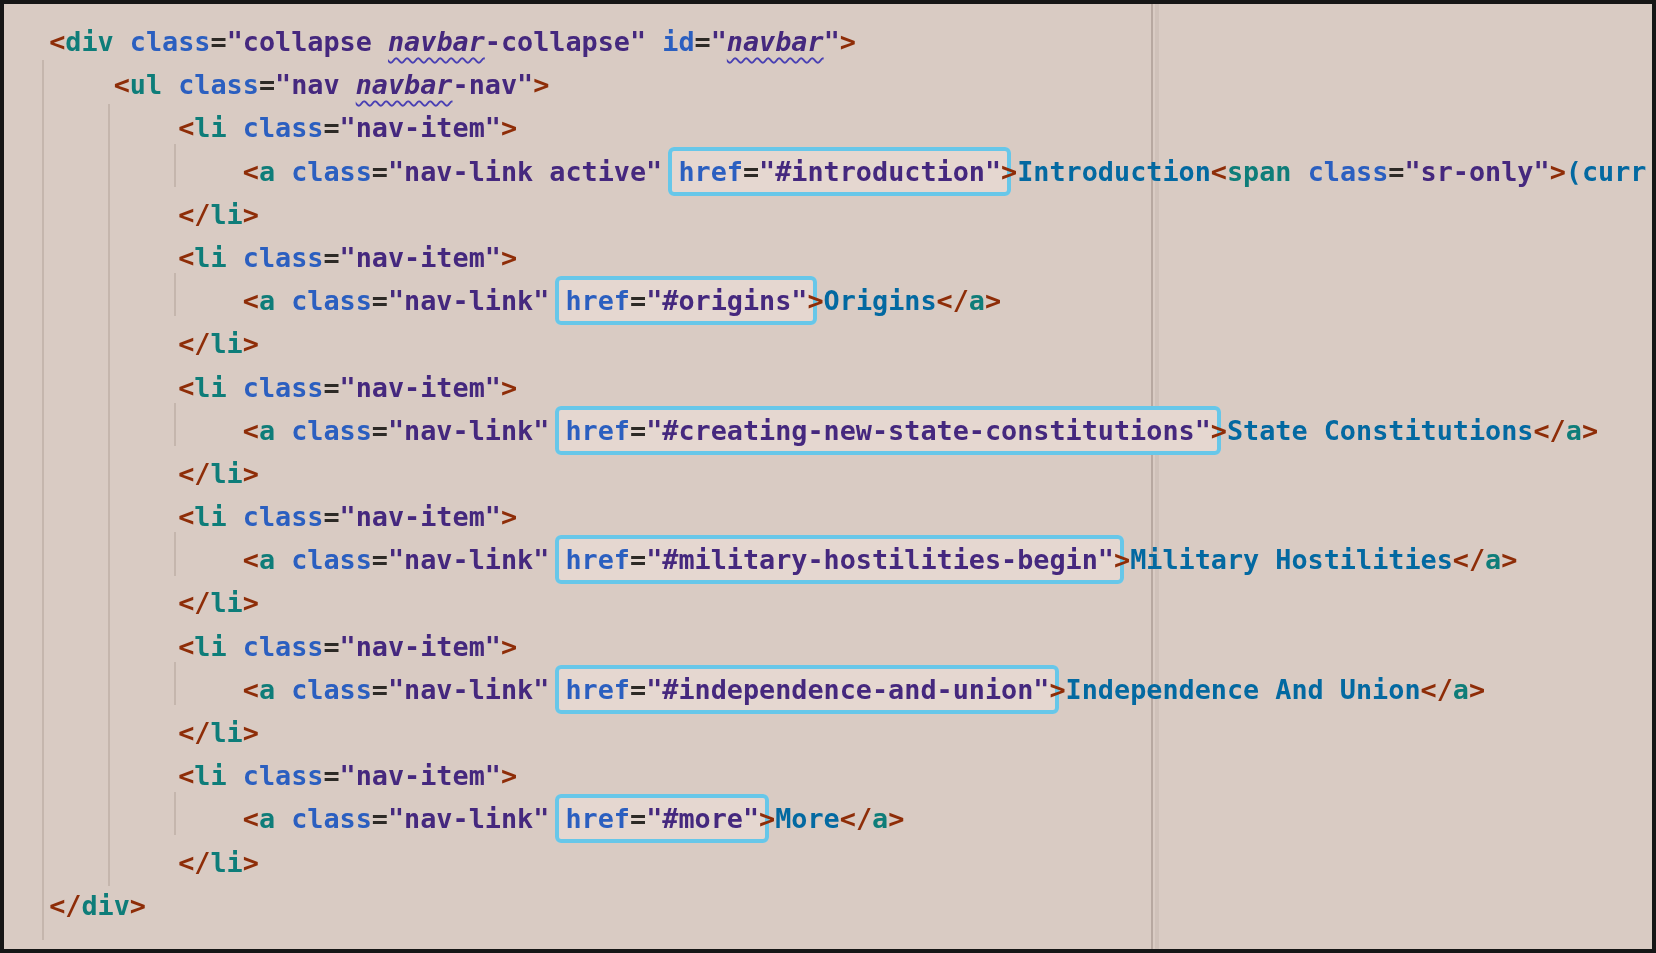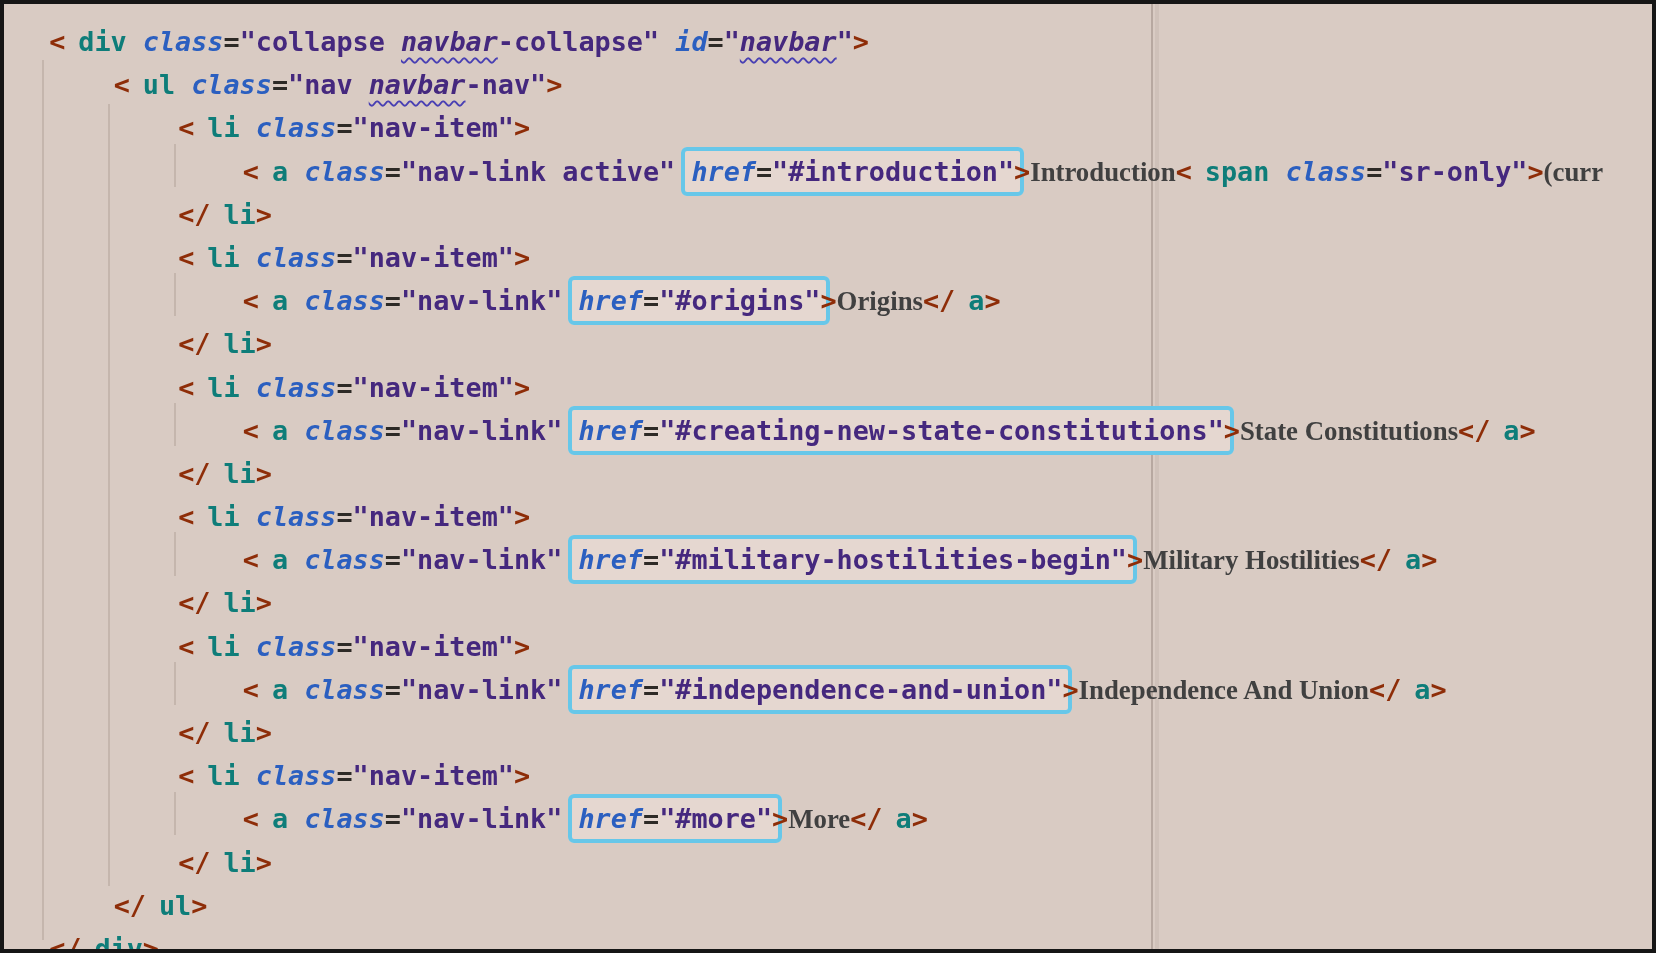--- a/index.html
+++ b/index.html
@@ -15,25 +15,25 @@
     font-size:26.8px;
     line-height:43.2px;
   }
   #guides{position:absolute;top:0;left:0;right:0;bottom:0;z-index:0;}
   .vguide{position:absolute;width:2px;background:#c5b6ad;}
   .ruler{position:absolute;top:0;bottom:0;left:1147px;width:2px;background:#b7a8a0;}
   .ruler-soft{position:absolute;top:0;bottom:0;left:1151px;width:4px;background:#cfc1b9;}
   #code{position:relative;z-index:1;padding:16px 0 0 29px;}
   .line{white-space:pre;height:43.2px;}
   .tk-br{color:#8e2d08;}
-  .tk-tag{color:#0e7d79;margin-left:13px;}
-  .tk-attr{color:#2b5fc0;font-style:italic;}
+  .tk-tag{color:#0e7d79;}
+  .tk-attr{color:#2b5fc0;}
   .tk-eq{color:#2d2a26;}
   .tk-val{color:#45287e;}
-  .tk-txt{color:#404040;font-family:Liberation Serif, serif;}
+  .tk-txt{color:#0369a1;}
   .wavy{
     text-decoration-line:underline;
     text-decoration-style:wavy;
     text-decoration-color:#4940b3;
     text-decoration-thickness:2px;
     text-underline-offset:6px;
     font-style:italic;
   }
   .hl-box{
     border:4px solid #67c7e9;
@@ -73,16 +73,15 @@
       <div class="line">         <span class="tk-br">&lt;/</span><span class="tk-tag">li</span><span class="tk-br">&gt;</span></div>
       <div class="line">         <span class="tk-br">&lt;</span><span class="tk-tag">li </span><span class="tk-attr">class</span><span class="tk-eq">=</span><span class="tk-val">"nav-item"</span><span class="tk-br">&gt;</span></div>
       <div class="line">             <span class="tk-br">&lt;</span><span class="tk-tag">a </span><span class="tk-attr">class</span><span class="tk-eq">=</span><span class="tk-val">"nav-link" </span><span class="hl-box"><span class="tk-attr">href</span><span class="tk-eq">=</span><span class="tk-val">"#military-hostilities-begin"</span></span><span class="tk-br">&gt;</span><span class="tk-txt">Military Hostilities</span><span class="tk-br">&lt;/</span><span class="tk-tag">a</span><span class="tk-br">&gt;</span></div>
       <div class="line">         <span class="tk-br">&lt;/</span><span class="tk-tag">li</span><span class="tk-br">&gt;</span></div>
       <div class="line">         <span class="tk-br">&lt;</span><span class="tk-tag">li </span><span class="tk-attr">class</span><span class="tk-eq">=</span><span class="tk-val">"nav-item"</span><span class="tk-br">&gt;</span></div>
       <div class="line">             <span class="tk-br">&lt;</span><span class="tk-tag">a </span><span class="tk-attr">class</span><span class="tk-eq">=</span><span class="tk-val">"nav-link" </span><span class="hl-box"><span class="tk-attr">href</span><span class="tk-eq">=</span><span class="tk-val">"#independence-and-union"</span></span><span class="tk-br">&gt;</span><span class="tk-txt">Independence And Union</span><span class="tk-br">&lt;/</span><span class="tk-tag">a</span><span class="tk-br">&gt;</span></div>
       <div class="line">         <span class="tk-br">&lt;/</span><span class="tk-tag">li</span><span class="tk-br">&gt;</span></div>
       <div class="line">         <span class="tk-br">&lt;</span><span class="tk-tag">li </span><span class="tk-attr">class</span><span class="tk-eq">=</span><span class="tk-val">"nav-item"</span><span class="tk-br">&gt;</span></div>
       <div class="line">             <span class="tk-br">&lt;</span><span class="tk-tag">a </span><span class="tk-attr">class</span><span class="tk-eq">=</span><span class="tk-val">"nav-link" </span><span class="hl-box"><span class="tk-attr">href</span><span class="tk-eq">=</span><span class="tk-val">"#more"</span></span><span class="tk-br">&gt;</span><span class="tk-txt">More</span><span class="tk-br">&lt;/</span><span class="tk-tag">a</span><span class="tk-br">&gt;</span></div>
       <div class="line">         <span class="tk-br">&lt;/</span><span class="tk-tag">li</span><span class="tk-br">&gt;</span></div>
-      <div class="line">     <span class="tk-br">&lt;/</span><span class="tk-tag">ul</span><span class="tk-br">&gt;</span></div>
       <div class="line"> <span class="tk-br">&lt;/</span><span class="tk-tag">div</span><span class="tk-br">&gt;</span></div>
     </div>
 </div>
 
 </body></html>

